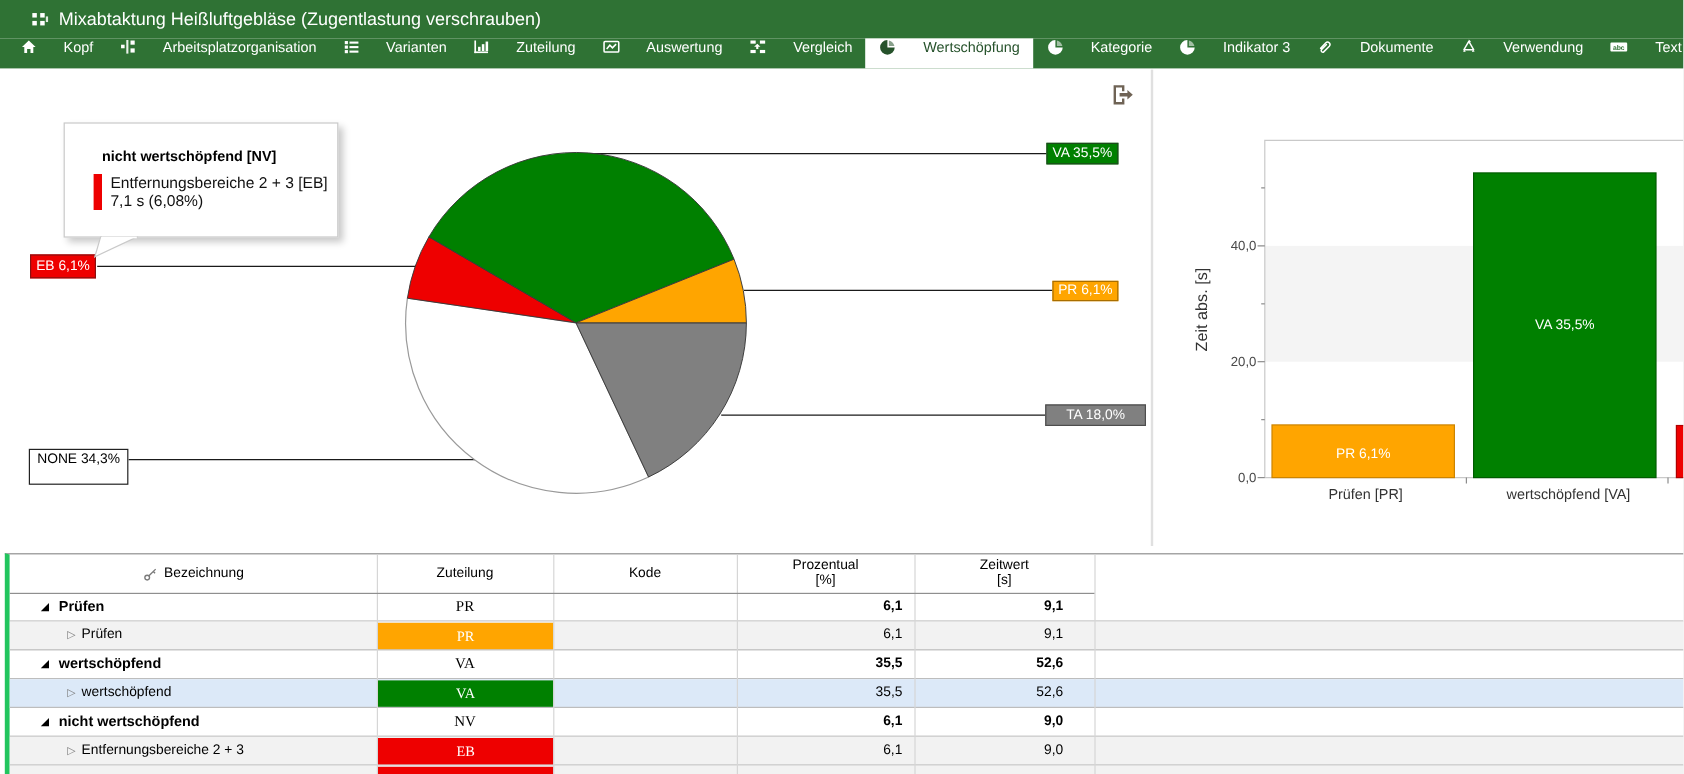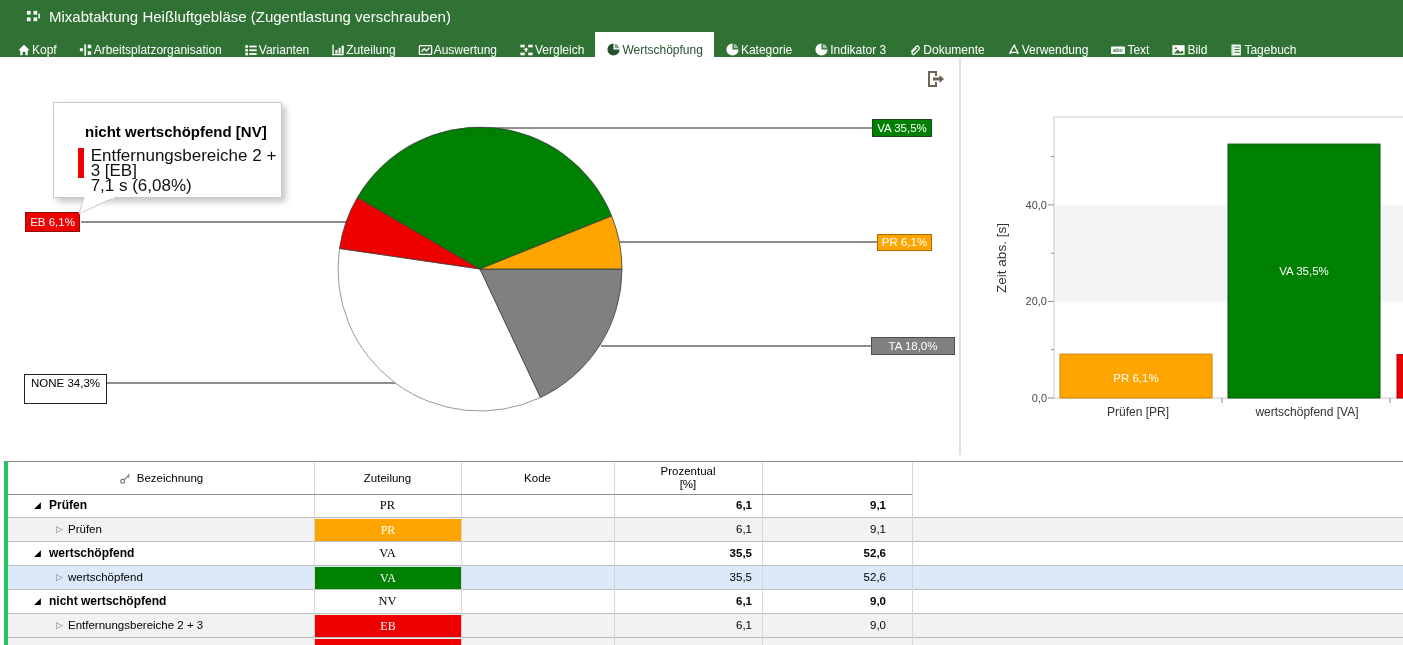--- a/index.html
+++ b/index.html
@@ -5,42 +5,42 @@
   html,body{margin:0;padding:0;background:#e9e9e9}
   .screen{position:relative;width:1403px;height:645px;background:#fff;overflow:hidden;
           font-family:"Liberation Sans",sans-serif;-webkit-font-smoothing:antialiased}
   
   .titlebar{position:absolute;left:0;top:0;width:1403px;height:32px;background:#2f7234;
             display:flex;align-items:center;padding-left:26px;box-sizing:border-box;color:#fff}
   .titlebar .ttl{font-size:15px;margin-left:8px;white-space:nowrap}
   
   .tabbar{position:absolute;left:0;top:32px;width:1403px;height:25px;background:#2f7234;
           display:flex;align-items:stretch;padding-left:6px;box-sizing:border-box}
-  .tab{display:flex;align-items:flex-end;gap:1px;padding:0 11px;color:#fff;font-size:12px;
+  .tab{display:flex;align-items:flex-start;gap:22px;padding:0 11px;color:#fff;font-size:12px;
        white-space:nowrap;cursor:default}
   .tab.active{background:#fff;color:#26522b}
   .tab svg{display:block}
   
   .divider{position:absolute;left:959px;top:58px;width:2px;height:397px;background:#e0e0e0}
   .chart-svg{position:absolute;top:58px}
   
   .callout{position:absolute;box-sizing:border-box;border:1px solid;text-align:center;
            font-size:11.5px;z-index:4;white-space:nowrap}
   .co-va{left:872px;top:119px;width:60px;height:18px;line-height:16px;border-color:#1d4a1d;color:#fff}
   .co-pr{left:877px;top:234px;width:55px;height:17px;line-height:15px;border-color:#a86e00;color:#fff}
   .co-ta{left:871px;top:337px;width:84px;height:18px;line-height:16px;border-color:#4d4d4d;color:#fff}
   .co-none{left:24px;top:374px;width:83px;height:30px;line-height:17px;border-color:#222;color:#000;background:#fff}
   .co-eb{left:25px;top:212px;width:55px;height:20px;line-height:18px;border-color:#8a1010;color:#fff}
   
   .tip{position:absolute;left:53px;top:102px;width:229px;height:96px;background:#fff;
        border:1px solid #c9c9c9;box-shadow:4px 4px 6px rgba(0,0,0,.22);z-index:6;box-sizing:border-box}
-  .tip .title{font-weight:bold;font-size:15px;margin:20px 4px 0 31px}
+  .tip .title{font-weight:bold;font-size:12px;margin:20px 4px 0 31px}
   .tip .entry{display:flex;margin:8px 0 0 24px}
   .tip .marker{width:7px;height:30px;margin-right:7px}
-  .tip .lines{font-size:17px;line-height:15px;color:#111}
+  .tip .lines{font-size:13px;line-height:15px;color:#111}
   .tip-tail{position:absolute;left:70px;top:197px;z-index:7}
   .export-btn{position:absolute;left:924px;top:68px;width:22px;height:22px;z-index:3}
   
   .tablewrap{position:absolute;left:4px;top:461px;width:1399px;height:184px;
              border-top:1px solid #8f8f8f;border-left:4px solid #22c55e;box-sizing:border-box;
              overflow:hidden;font-size:11.5px;color:#000;background:#fff}
   .thead-border{position:absolute;left:0;top:32px;width:904px;height:1px;background:#8f8f8f;z-index:2}
   .gv{position:absolute;top:0;width:1px;height:184px;background:#d6d6d6;z-index:1}
   .hc{position:absolute;top:0;height:32px;display:flex;align-items:center;justify-content:center;
       text-align:center;font-size:11.5px}
@@ -291,20 +291,26 @@
     </div>
     <div class="hc" style="left:453px;width:153px">
       <span>Kode</span>
     </div>
     <div class="hc" style="left:606px;width:148px">
       <div class="two">
           <div>Prozentual</div>
       <div>[%]</div>
         </div>
     </div>
+    <div class="hc" style="left:754px;width:150px">
+      <div class="two">
+          <div>Zeitwert</div>
+      <div>[s]</div>
+        </div>
+    </div>
 
     <div class="trow group" style="top:32px">
       <span class="tri-open">◢</span>
       <span class="glabel">Prüfen</span>
       <span class="ind-text">PR</span>
       <span class="pct">6,1</span>
       <span class="time">9,1</span>
     </div>
 
     <div class="trow alt" style="top:56px">

